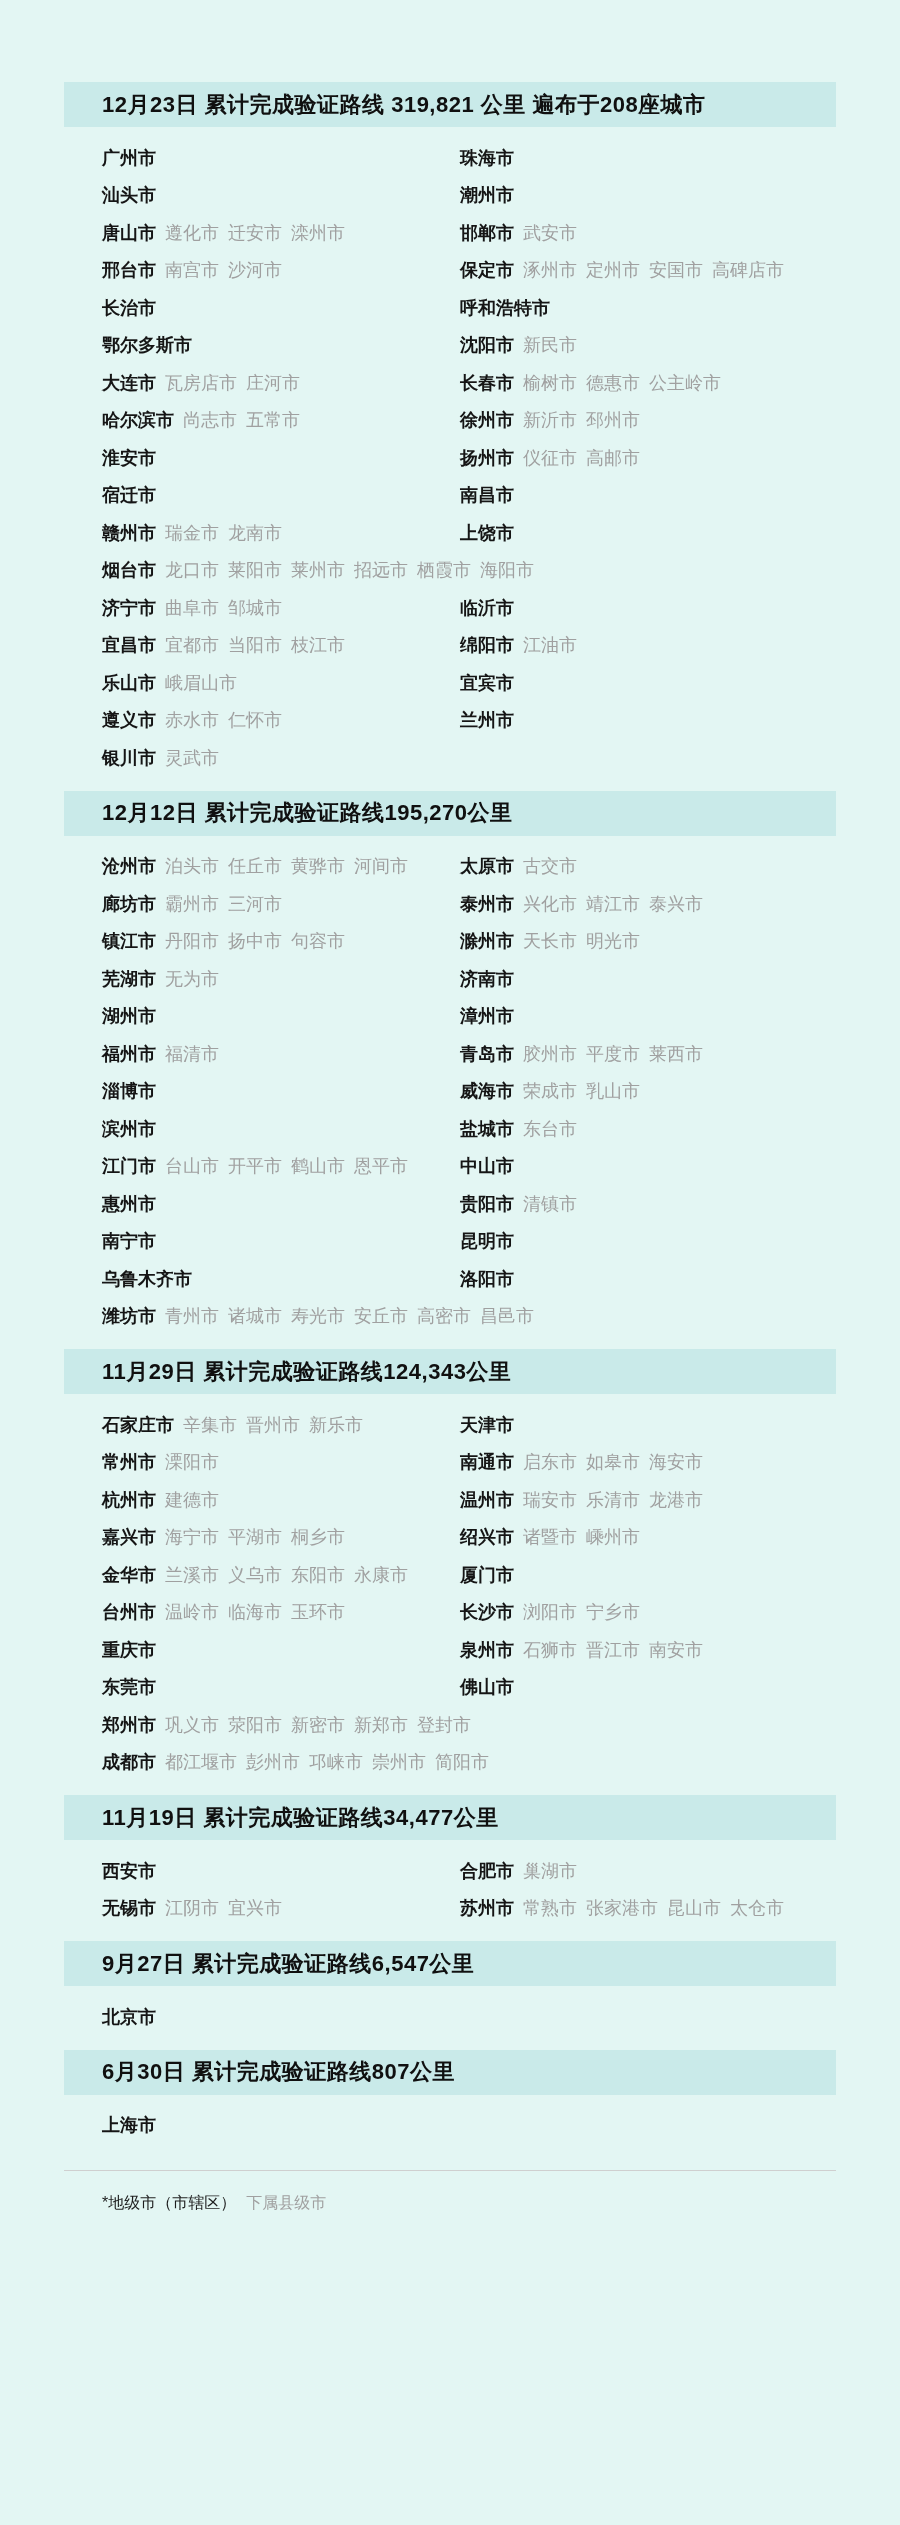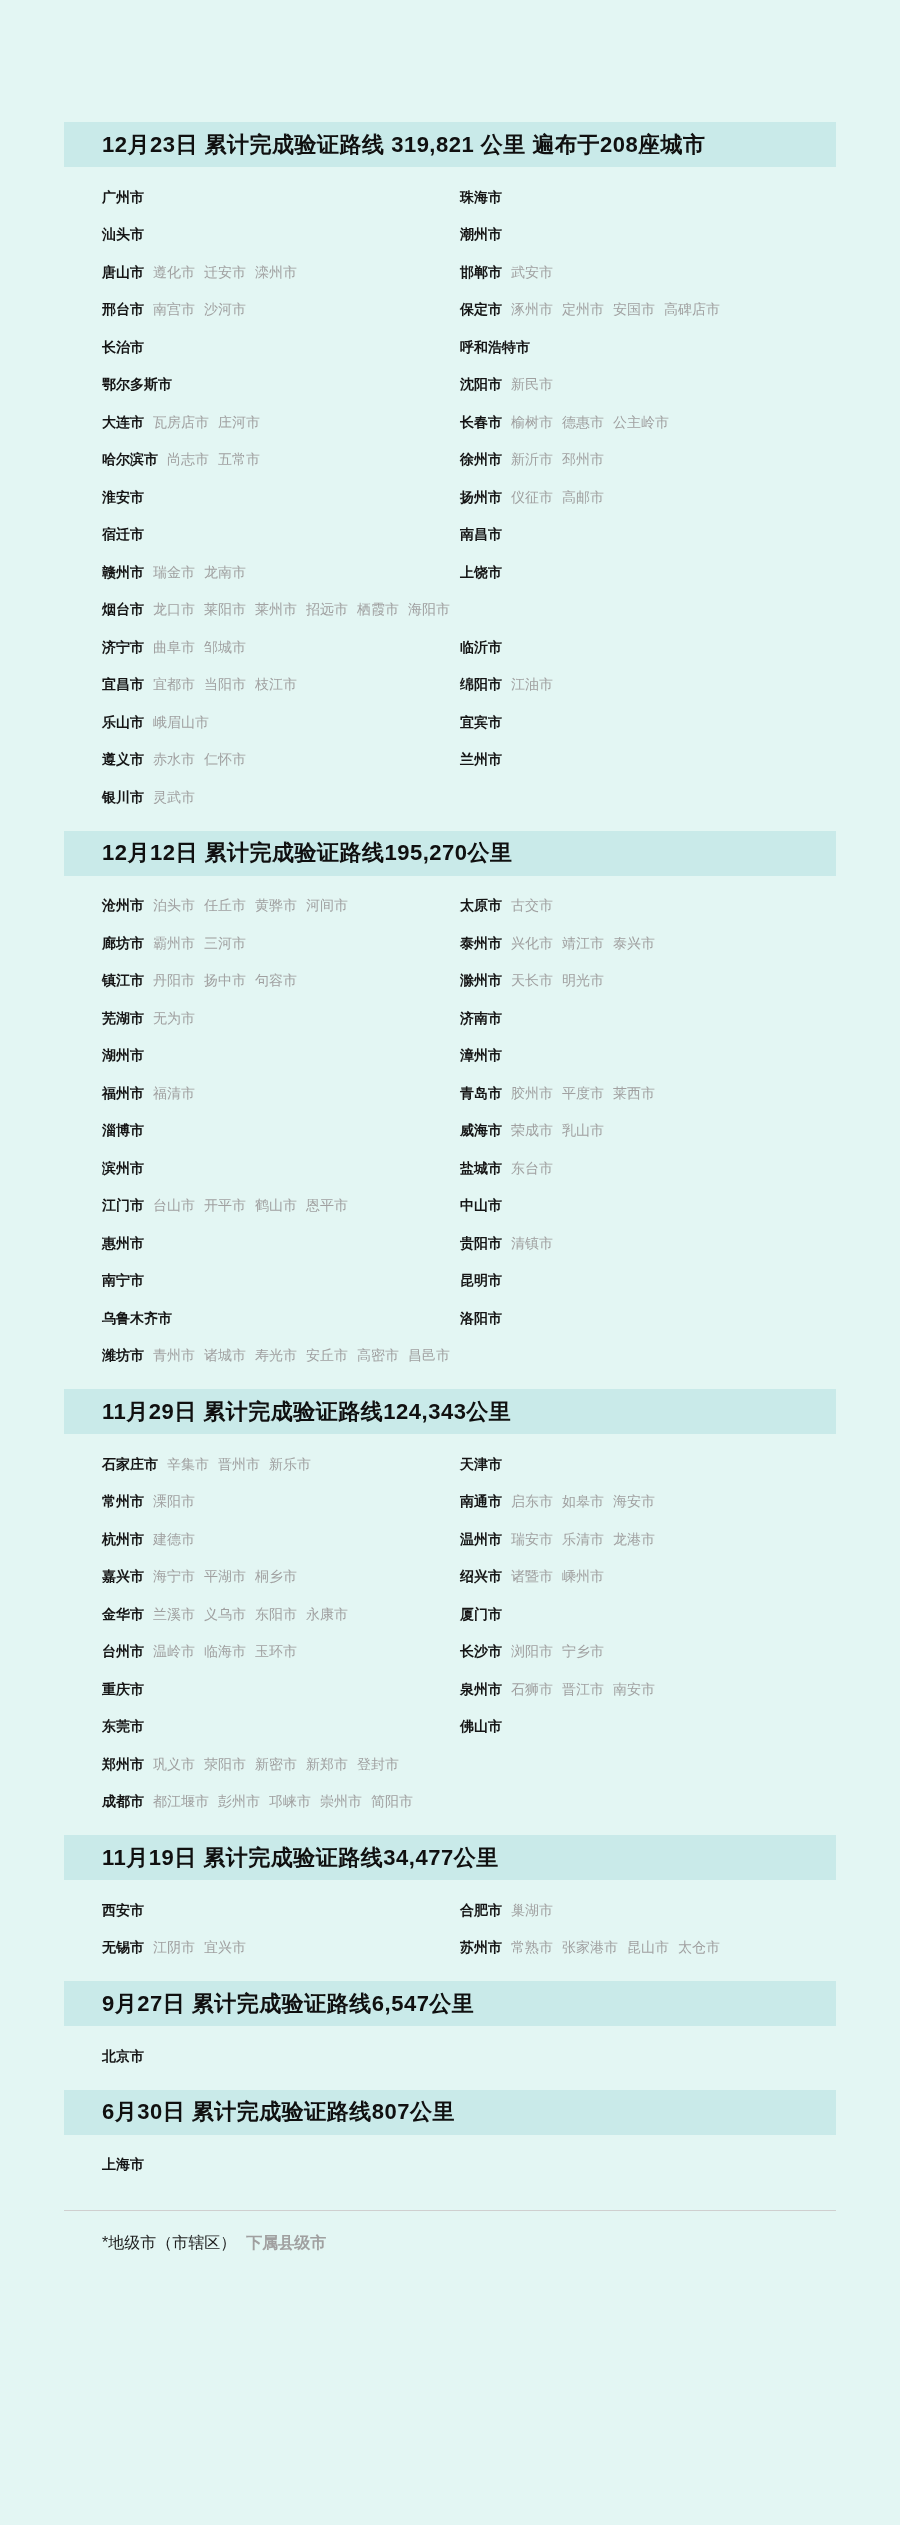--- a/index.html
+++ b/index.html
@@ -2,50 +2,50 @@
 <html><head>
 <meta charset="utf-8">
 <style>
   html,body{margin:0;padding:0;}
   body{
     width:900px;height:2525px;
     background:#e3f6f3;
     font-family:"Liberation Sans","DejaVu Sans",sans-serif;
     overflow:hidden;
   }
-  .page{padding-top:108px;}
+  .page{padding-top:68px;}
   .band{
     margin:14px 64px 0;
     height:45px;
     background:#c9eae9;
     display:flex;align-items:center;
   }
   .band-text{
     margin-left:38px;
     font-size:22px;font-weight:700;color:#101010;
     letter-spacing:.5px;white-space:nowrap;
   }
   .rows{margin-top:12px;}
   .row{
     display:flex;align-items:center;
     height:37.5px;
     padding-left:102px;
-    font-size:14px;
+    font-size:18px;
     white-space:nowrap;
   }
   .cell{display:flex;align-items:baseline;}
   .cell.left{flex:0 0 auto;min-width:358px;}
   .cell.right{flex:0 0 auto;}
   .cell.full{flex:0 0 auto;}
   .main{color:#151515;font-weight:700;margin-right:9px;}
   .sub{color:#a0a0a0;font-weight:400;margin-right:9px;}
   .divider{margin:26px 64px 0;border-top:1.5px solid #cfcfcf;height:0;}
   .footnote{margin:22px 0 0 102px;font-size:16px;white-space:nowrap;}
   .fn-dark{color:#1d1d1d;font-weight:400;margin-right:10px;}
-  .fn-gray{color:#a0a0a0;font-weight:700;}
+  .fn-gray{color:#a0a0a0;font-weight:400;}
 </style>
 </head>
 <body>
 
 <div class="page">
   <div>
       <div class="band">
         <span class="band-text">12月23日 累计完成验证路线 319,821 公里 遍布于208座城市</span>
       </div>
       <div class="rows">

